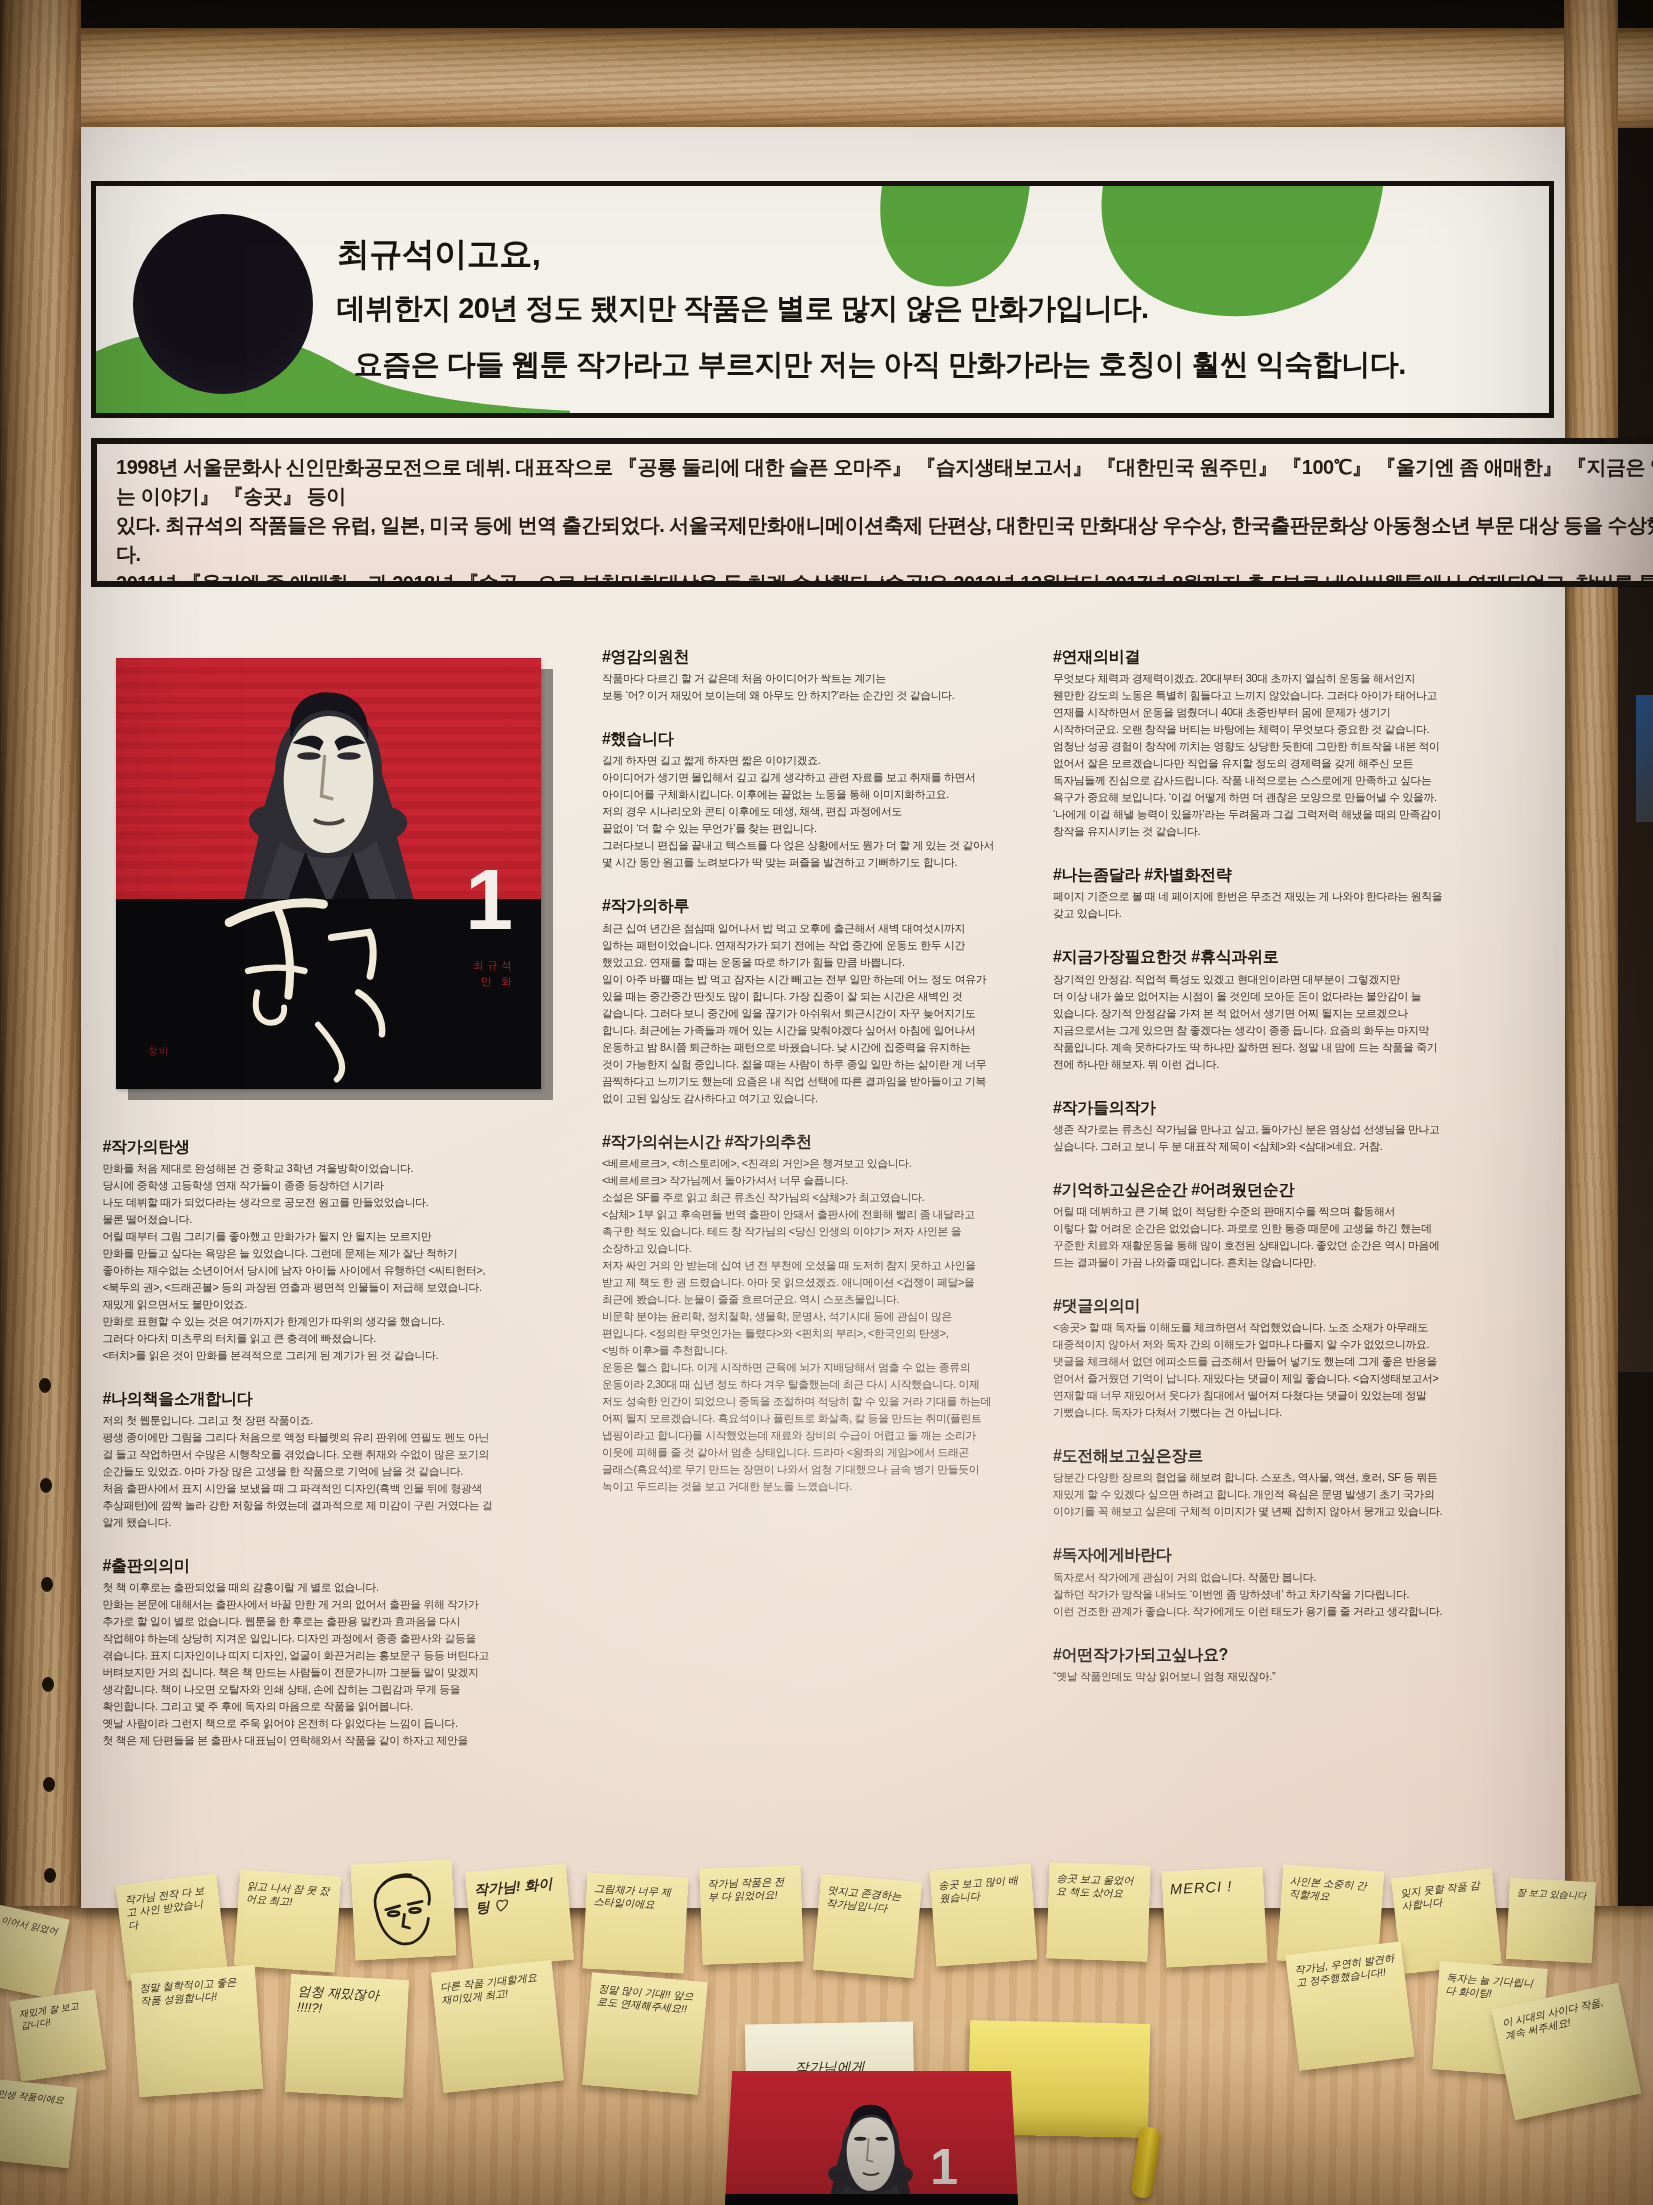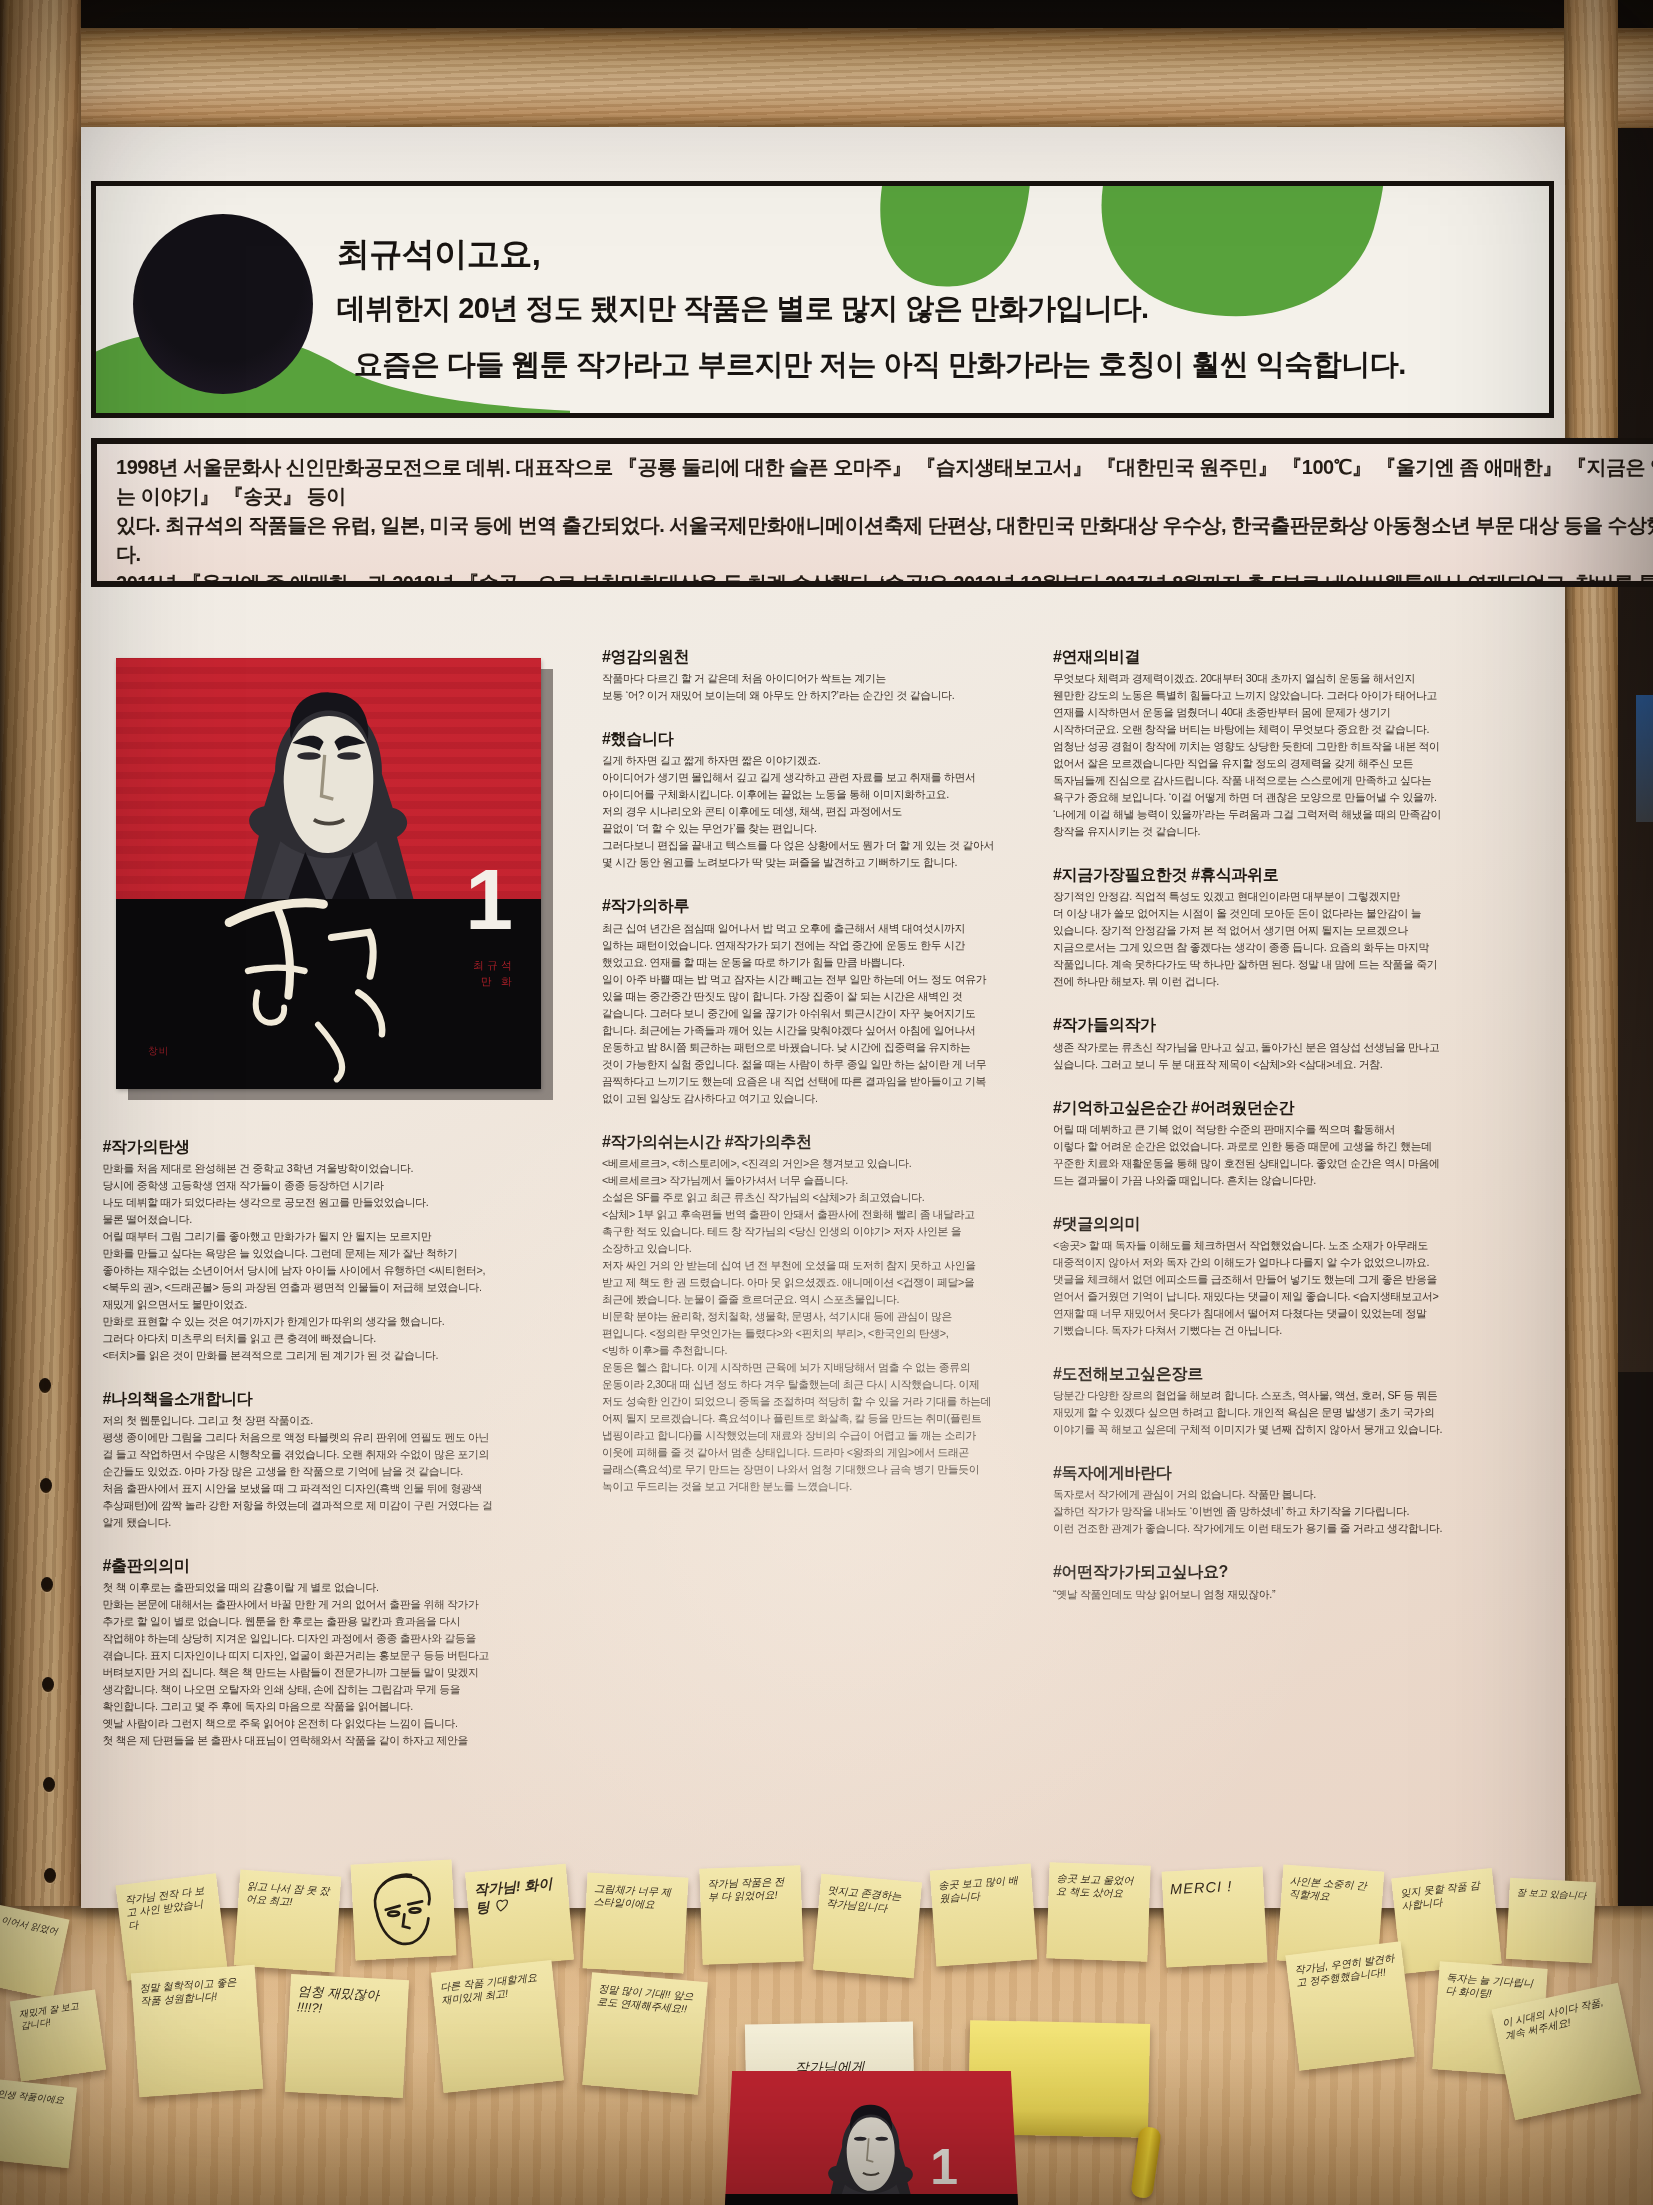--- a/index.html
+++ b/index.html
@@ -287,20 +287,25 @@
 연재를 시작하면서 운동을 멈췄더니 40대 초중반부터 몸에 문제가 생기기
 시작하더군요. 오랜 창작을 버티는 바탕에는 체력이 무엇보다 중요한 것 같습니다.
 엄청난 성공 경험이 창작에 끼치는 영향도 상당한 듯한데 그만한 히트작을 내본 적이
 없어서 잘은 모르겠습니다만 직업을 유지할 정도의 경제력을 갖게 해주신 모든
 독자님들께 진심으로 감사드립니다. 작품 내적으로는 스스로에게 만족하고 싶다는
 욕구가 중요해 보입니다. ‘이걸 어떻게 하면 더 괜찮은 모양으로 만들어낼 수 있을까.
 ‘나에게 이걸 해낼 능력이 있을까’라는 두려움과 그걸 그럭저럭 해냈을 때의 만족감이
 창작을 유지시키는 것 같습니다.</div>
       </div>
       <div class="section">
+        <h3>#나는좀달라 #차별화전략</h3>
+        <div class="body">페이지 기준으로 볼 때 네 페이지에 한번은 무조건 재밌는 게 나와야 한다라는 원칙을
+갖고 있습니다.</div>
+      </div>
+      <div class="section">
         <h3>#지금가장필요한것 #휴식과위로</h3>
         <div class="body">장기적인 안정감. 직업적 특성도 있겠고 현대인이라면 대부분이 그렇겠지만
 더 이상 내가 쓸모 없어지는 시점이 올 것인데 모아둔 돈이 없다라는 불안감이 늘
 있습니다. 장기적 안정감을 가져 본 적 없어서 생기면 어찌 될지는 모르겠으나
 지금으로서는 그게 있으면 참 좋겠다는 생각이 종종 듭니다. 요즘의 화두는 마지막
 작품입니다. 계속 못하다가도 딱 하나만 잘하면 된다. 정말 내 맘에 드는 작품을 죽기
 전에 하나만 해보자. 뭐 이런 겁니다.</div>
       </div>
       <div class="section">
         <h3>#작가들의작가</h3>

